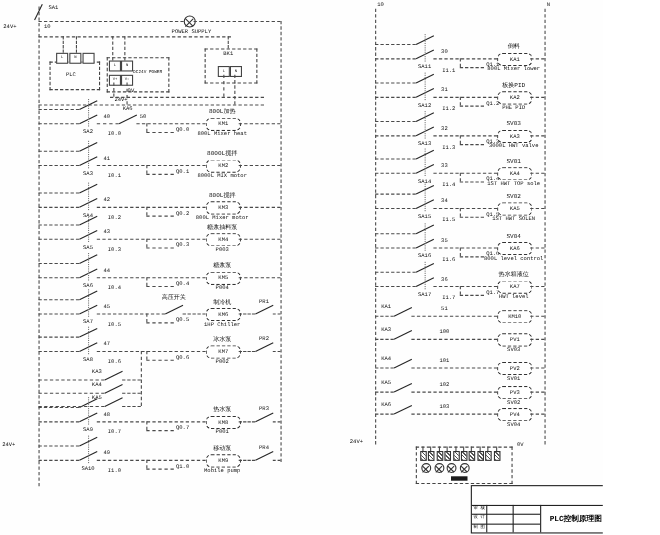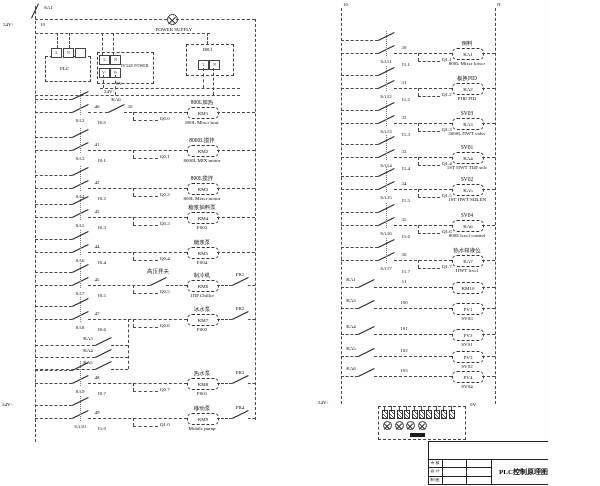--- a/index.html
+++ b/index.html
@@ -1,17 +1,17 @@
 <!DOCTYPE html>
 <html><head>
 <meta charset="utf-8">
 <style>
   html,body{margin:0;padding:0;background:#ffffff}
   #stage{position:relative;width:548px;height:486px;background:#fefefe;
-         font-family:Liberation Serif, serif;overflow:hidden;color:#111}
+         font-family:Liberation Mono, monospace;overflow:hidden;color:#111}
   .hl{position:absolute;height:0;border-top:1px dashed #4a4a4a}
   .vl{position:absolute;width:0;border-left:1px dashed #4a4a4a}
   .vd{position:absolute;width:0;border-left:1px dotted #777}
   .blade{position:absolute;height:0;border-top:1.2px solid #262626;
          transform-origin:0 0;transform:rotate(-26deg)}
   .bladeV{transform:rotate(-64deg)}
   .lbl{position:absolute;font-size:5px;line-height:1.1;color:#101010;white-space:nowrap}
   .lblc{transform:translateX(-50%)}
   .lbl6{font-size:5.5px}
   .lbl4{font-size:4px}

